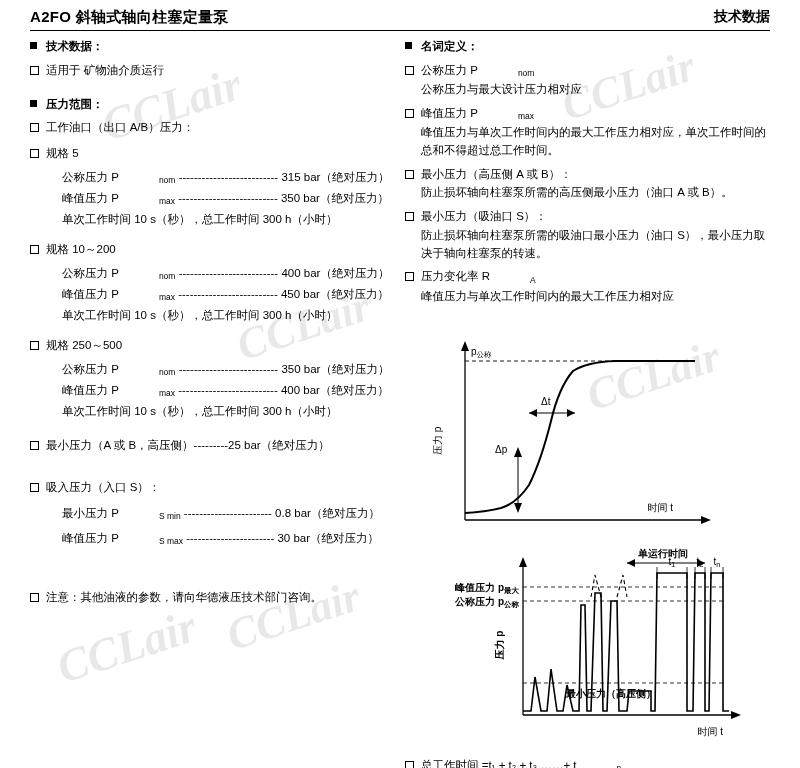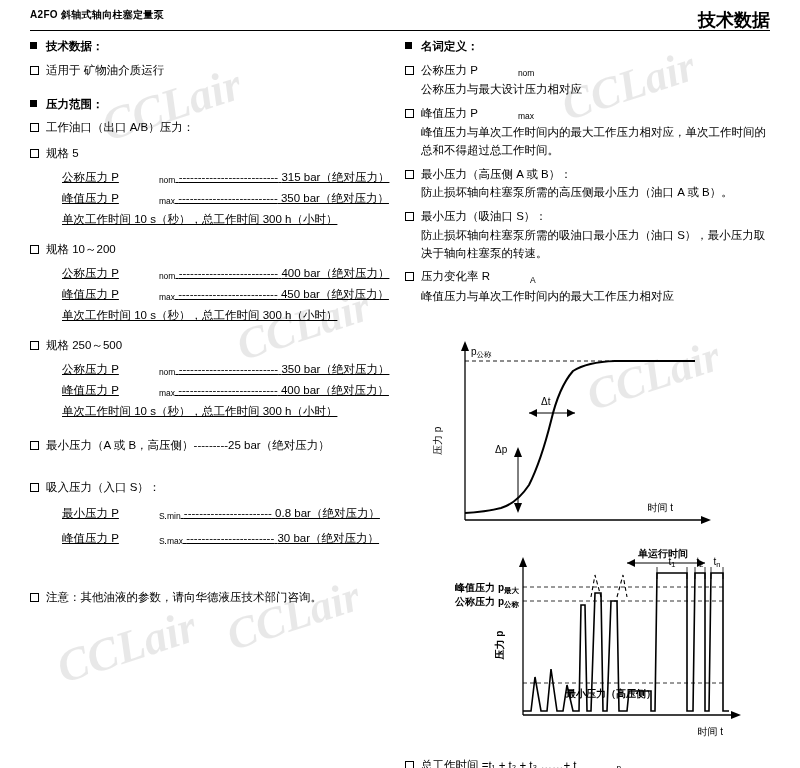--- a/index.html
+++ b/index.html
@@ -10,42 +10,42 @@
     font-size:11.5px; color:#000; background:#fff;
     position:relative; overflow:hidden;
   }
   .page { position:relative; width:800px; height:768px; }
 
   
   .header {
     position:absolute; left:30px; top:8px; width:740px; height:26px;
     display:flex; align-items:flex-start; justify-content:space-between;
   }
-  .header-title { font-size:10px; font-weight:bold; letter-spacing:0.3px; }
-  .header-right { font-size:18px; font-weight:bold; }
+  .header-title { font-size:15px; font-weight:bold; letter-spacing:0.3px; }
+  .header-right { font-size:14px; font-weight:bold; }
   .rule {
     position:absolute; left:30px; top:30px; width:740px;
     border-top:1.6px solid #000;
   }
 
   
   .col-left  { position:absolute; left:30px;  top:38px; width:370px; }
   .col-right { position:absolute; left:405px; top:38px; width:370px; }
   .h { position:relative; padding-left:16px; line-height:1.55; font-weight:bold; }
   .h::before {
     content:""; position:absolute; left:0; top:4px;
     width:7px; height:7px; background:#000;
   }
   .o { position:relative; padding-left:16px; line-height:1.55; }
   .o::before {
     content:""; position:absolute; left:0; top:4px;
     width:7px; height:7px; border:1.1px solid #000; background:#fff;
   }
   .plain { padding-left:16px; line-height:1.6; }
-  .indent { padding-left:32px; line-height:1.75;text-decoration:underline; }
+  .indent { padding-left:32px; line-height:1.75; }
   .gap4  { height:4px; }
   .gap6  { height:6px; }
   .gap8  { height:8px; }
   .gap12 { height:12px; }
   .gap16 { height:16px; }
   .gap20 { height:20px; }
   sub { font-size:8.5px; vertical-align:-0.25em;padding-left:40px; }
   .chart1 { position:absolute; left:405px; top:335px; width:370px; height:195px; }
   .chart2 { position:absolute; left:405px; top:545px; width:370px; height:200px; }
   .chart-note { position:absolute; left:405px; top:750px; width:370px;margin-top:7px; }

